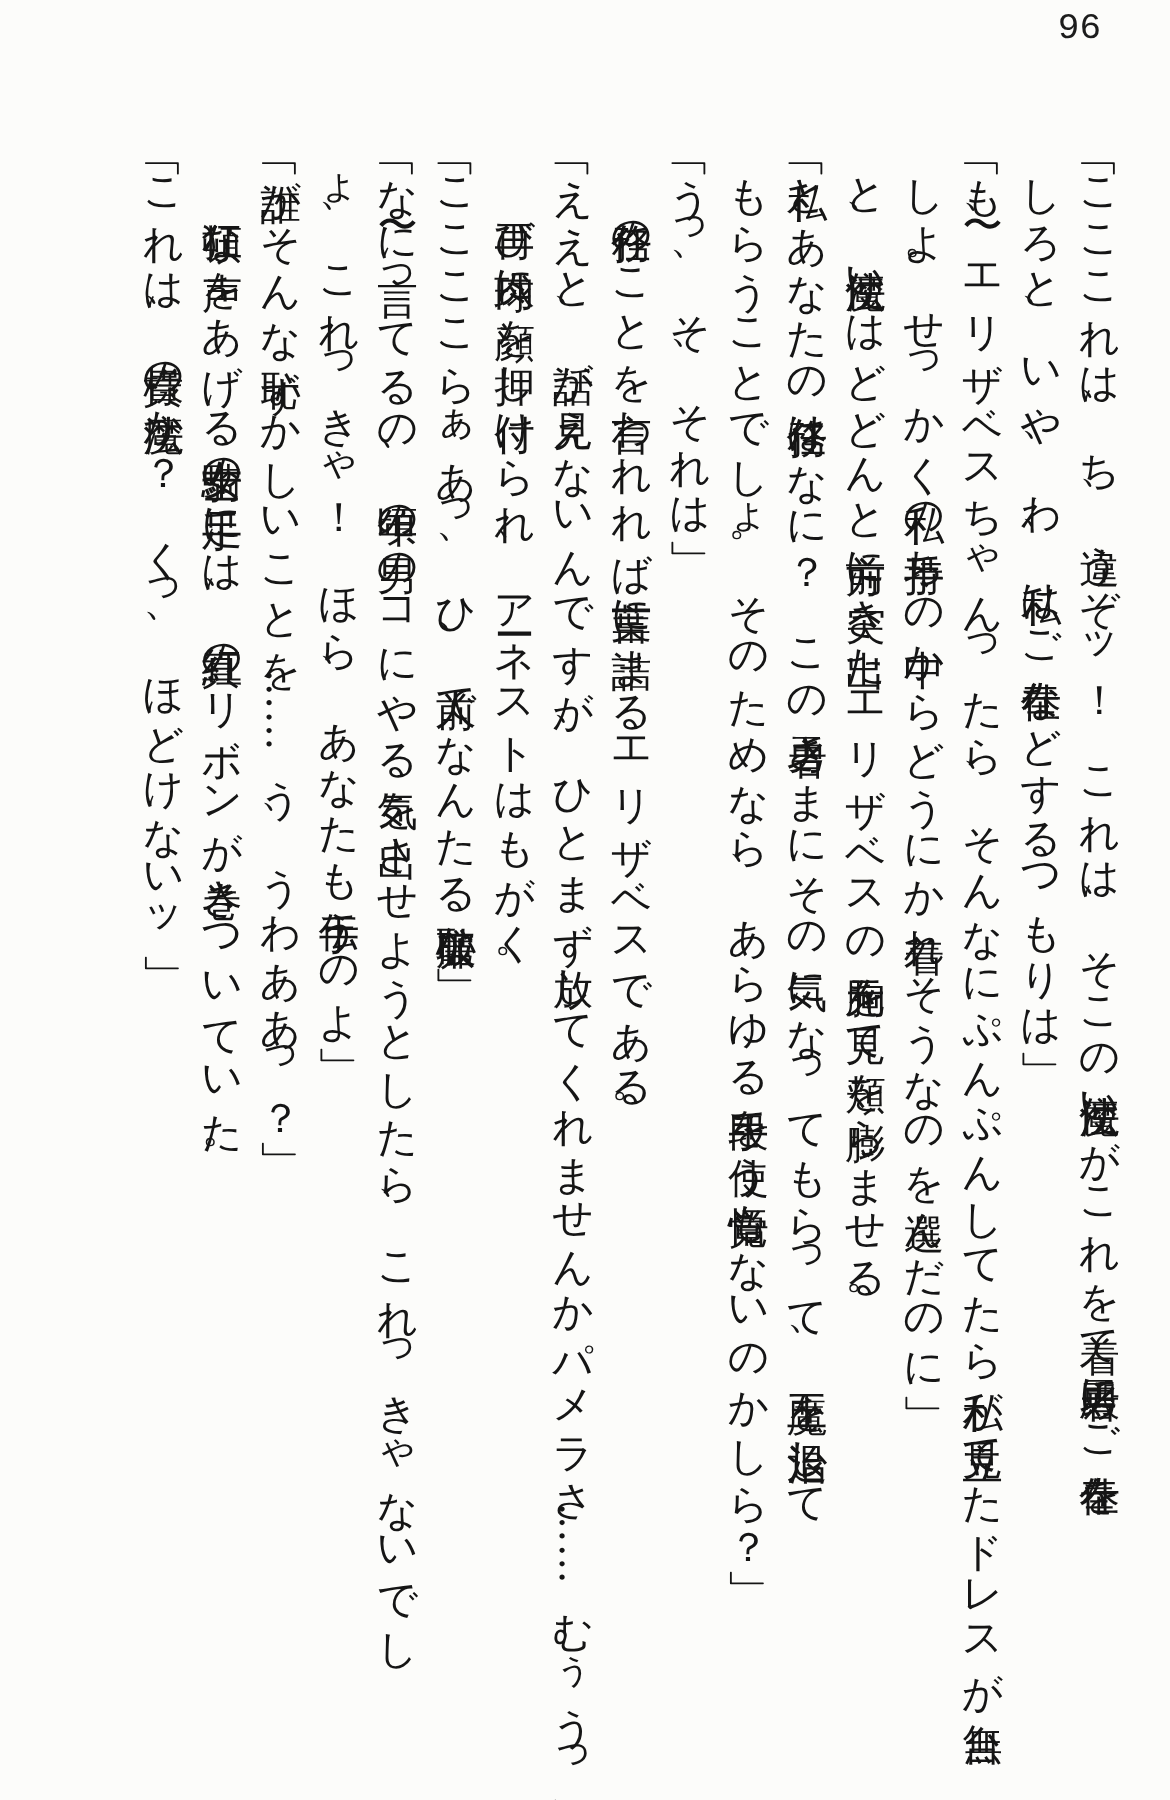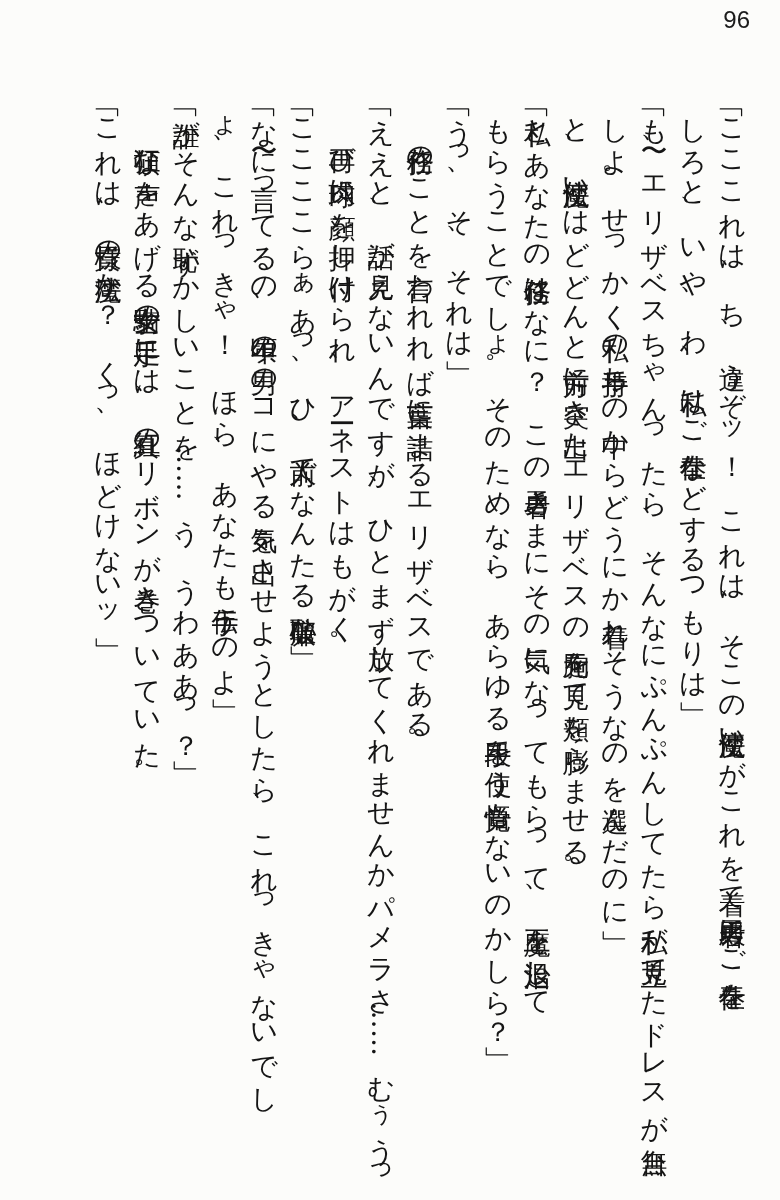--- a/index.html
+++ b/index.html
@@ -10,24 +10,24 @@
     width: 780px;
     height: 1200px;
     background: #fcfcfa;
     position: relative;
     overflow: hidden;
     font-family: "DejaVu Serif", "Liberation Serif", serif;
   }
   .page-number {
     position: absolute;
     top: 6px;
-    right: 30px;
+    right: 46px;
     font-size: 24px;
     color: #1c1c1c;
-    font-family: Liberation Sans, sans-serif;
+    font-family: Liberation Mono, monospace;
     text-align: center;
   }
   .text-block {
     position: absolute;
     top: 100px;
     right: 28px;
     width: 666px;
     height: 1094px;
     writing-mode: vertical-rl;
     text-orientation: mixed;

